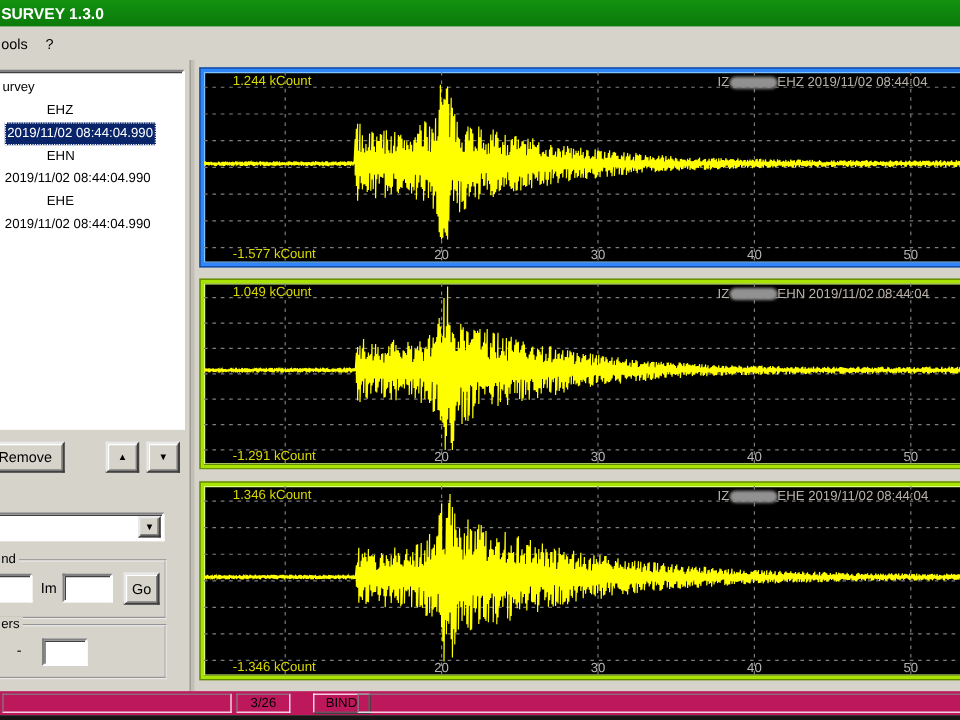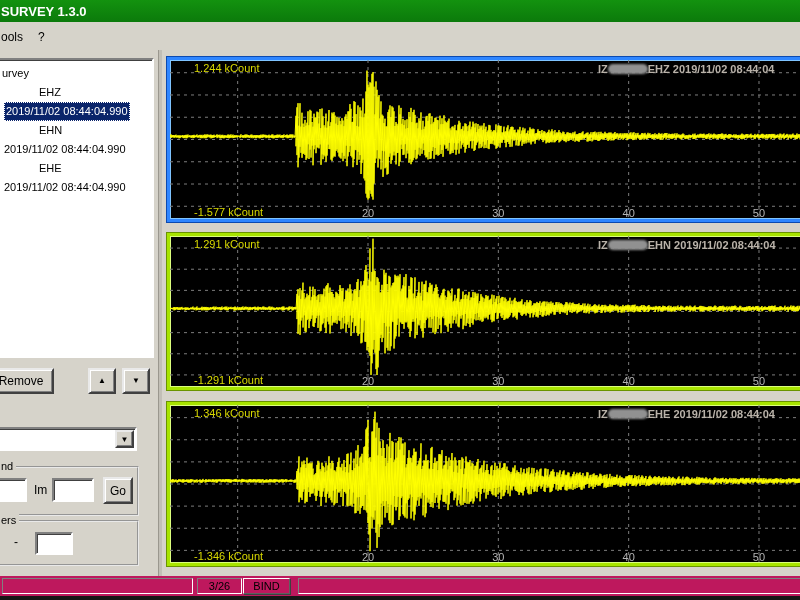--- a/index.html
+++ b/index.html
@@ -46,21 +46,21 @@
   .sraised{border-color:#fff #606060 #606060 #fff;box-shadow:1px 1px 0 #404040}
   .bottomstrip{position:absolute;left:0;top:596px;width:800px;height:4px;background:#161616}
   .splitter{position:absolute;left:158px;top:50px;width:3px;height:526px;
        background:#c2bfb6;border-left:1px solid #9a978e}
   .panel{position:absolute;left:167px;width:645px;background:#000;
        border:3px solid;overflow:hidden;box-sizing:border-box}
   .p-blue{border-color:#2f86ff;box-shadow:inset 0 0 0 1px #7fc4ff,0 0 0 1px #0c4ab0}
   .p-green{border-color:#a8e400;box-shadow:inset 0 0 0 1px #dcff7d,0 0 0 1px #6a9400}
   .ampmax,.ampmin{position:absolute;left:24px;font-size:11px;font-weight:normal;color:#d9d900;z-index:3}
   .ampmax{top:2px}.ampmin{bottom:1px}
-  .hdr{position:absolute;top:3px;left:428px;white-space:nowrap;font-size:11px;font-weight:bold;
+  .hdr{position:absolute;top:3px;left:428px;white-space:nowrap;font-size:11px;font-weight:normal;
        color:#b9b2a9;display:flex;align-items:center;gap:0;z-index:3}
   .blob{width:40px;height:10px;background:#919191;border-radius:5px;filter:blur(1.3px)}
   .ticklbl{position:absolute;bottom:0;font-size:11px;color:#b5b5b5;transform:translateX(-50%);z-index:2}
   svg{position:absolute;left:0;top:0;z-index:1}
 </style>
 </head>
 <body>
 
 <div class="titlebar">SURVEY 1.3.0</div>
 
@@ -146,21 +146,21 @@
         <line x1="0" x2="639" y1="96.64" y2="96.64" stroke="#7d7d7d" stroke-dasharray="3 4"></line>
         <line x1="0" x2="639" y1="117.78" y2="117.78" stroke="#7d7d7d" stroke-dasharray="3 4"></line>
         <line x1="0" x2="639" y1="138.92000000000002" y2="138.92000000000002" stroke="#7d7d7d" stroke-dasharray="3 4"></line>
         <line x1="67.67000000000002" x2="67.67000000000002" y1="0" y2="151" stroke="#7d7d7d" stroke-dasharray="3 4"></line>
         <line x1="198" x2="198" y1="0" y2="151" stroke="#7d7d7d" stroke-dasharray="3 4"></line>
         <line x1="328.33" x2="328.33" y1="0" y2="151" stroke="#7d7d7d" stroke-dasharray="3 4"></line>
         <line x1="458.65999999999997" x2="458.65999999999997" y1="0" y2="151" stroke="#7d7d7d" stroke-dasharray="3 4"></line>
         <line x1="588.99" x2="588.99" y1="0" y2="151" stroke="#7d7d7d" stroke-dasharray="3 4"></line>
         <polyline points="0,71.1 0,73.5 1,71.9 1,73.1 2,71.9 2,73.0 3,71.8 3,73.5 4,71.1 4,74.3 5,71.0 5,74.1 6,71.5 6,73.2 7,71.1 7,73.5 8,71.1 8,73.9 9,71.8 9,73.9 10,71.3 10,74.0 11,71.5 11,73.1 12,70.9 12,73.6 13,71.8 13,73.5 14,71.9 14,73.1 15,71.5 15,74.4 16,71.4 16,74.1 17,71.6 17,73.5 18,71.5 18,74.0 19,72.0 19,73.8 20,71.9 20,73.3 21,71.4 21,73.2 22,71.7 22,73.4 23,70.6 23,73.2 24,71.7 24,74.1 25,71.7 25,73.1 26,71.6 26,74.3 27,70.5 27,74.1 28,71.8 28,73.5 29,71.9 29,74.1 30,71.8 30,73.3 31,71.8 31,74.0 32,70.7 32,74.4 33,71.4 33,73.6 34,70.9 34,74.3 35,71.0 35,74.0 36,70.9 36,74.4 37,71.2 37,74.1 38,71.2 38,74.3 39,71.6 39,74.0 40,71.7 40,73.4 41,71.0 41,73.6 42,71.8 42,73.1 43,70.8 43,73.2 44,70.6 44,74.2 45,71.4 45,74.3 46,70.6 46,73.2 47,71.5 47,73.2 48,71.2 48,73.5 49,71.4 49,73.2 50,71.0 50,74.1 51,71.5 51,74.2 52,70.5 52,73.8 53,71.9 53,73.1 54,71.2 54,73.3 55,70.7 55,73.9 56,70.7 56,74.1 57,70.7 57,74.3 58,71.9 58,74.3 59,70.9 59,73.1 60,71.8 60,73.0 61,70.8 61,73.2 62,71.5 62,73.2 63,71.4 63,73.1 64,71.2 64,74.5 65,70.5 65,74.4 66,71.1 66,74.2 67,72.0 67,73.3 68,71.0 68,74.2 69,71.8 69,73.8 70,71.0 70,74.1 71,71.7 71,74.2 72,70.9 72,73.6 73,70.5 73,73.8 74,71.8 74,74.0 75,70.8 75,73.4 76,70.7 76,73.5 77,71.1 77,73.4 78,70.9 78,74.4 79,71.7 79,74.1 80,70.9 80,74.2 81,71.1 81,73.2 82,71.8 82,74.0 83,71.0 83,73.2 84,70.9 84,73.0 85,70.7 85,74.3 86,71.1 86,73.4 87,71.8 87,74.1 88,70.6 88,74.4 89,71.1 89,73.4 90,71.2 90,73.2 91,71.0 91,73.9 92,71.8 92,73.1 93,70.5 93,73.8 94,70.7 94,73.3 95,71.3 95,74.0 96,71.3 96,73.4 97,71.7 97,73.9 98,71.5 98,73.3 99,70.5 99,73.7 100,70.6 100,74.1 101,71.4 101,74.3 102,70.7 102,73.0 103,71.4 103,73.9 104,71.6 104,74.1 105,71.9 105,73.8 106,71.9 106,73.3 107,71.1 107,73.4 108,71.8 108,74.0 109,71.4 109,73.3 110,71.3 110,73.4 111,71.9 111,73.4 112,70.8 112,74.3 113,70.5 113,74.4 114,70.6 114,74.2 115,71.8 115,73.5 116,71.8 116,73.2 117,71.4 117,73.3 118,71.8 118,74.4 119,70.6 119,74.2 120,70.5 120,73.1 121,71.3 121,73.1 122,70.6 122,74.4 123,71.2 123,74.3 124,71.0 124,73.1 125,70.9 125,73.5 126,71.0 126,73.3 127,57.9 127,83.1 128,53.2 128,97.8 129,59.7 129,88.5 130,52.1 130,98.9 131,62.9 131,84.6 132,54.3 132,81.6 133,46.6 133,91.5 134,57.0 134,79.4 135,63.2 135,95.3 136,61.5 136,96.3 137,57.7 137,84.1 138,60.3 138,82.9 139,59.0 139,92.1 140,50.6 140,85.2 141,64.4 141,82.9 142,60.8 142,79.4 143,50.7 143,90.2 144,59.1 144,91.0 145,53.1 145,86.9 146,60.4 146,82.2 147,63.9 147,79.7 148,59.1 148,91.9 149,58.3 149,79.5 150,66.2 150,95.4 151,58.1 151,94.8 152,59.5 152,88.4 153,58.2 153,87.2 154,52.6 154,82.4 155,60.6 155,91.7 156,50.4 156,96.9 157,49.0 157,81.2 158,47.2 158,85.6 159,56.9 159,88.3 160,51.6 160,97.5 161,55.9 161,79.8 162,56.0 162,89.4 163,58.0 163,86.7 164,61.3 164,85.5 165,62.8 165,86.8 166,55.8 166,84.2 167,56.8 167,87.8 168,58.1 168,79.8 169,59.9 169,84.4 170,49.1 170,85.1 171,52.3 171,93.2 172,55.0 172,81.7 173,52.1 173,92.5 174,65.6 174,80.0 175,63.1 175,87.4 176,54.9 176,95.9 177,55.0 177,88.5 178,52.5 178,85.8 179,56.1 179,91.9 180,48.3 180,79.5 181,53.4 181,99.9 182,57.5 182,86.3 183,64.8 183,82.1 184,54.6 184,96.4 185,53.0 185,90.1 186,54.8 186,89.6 187,46.0 187,96.9 188,43.1 188,99.8 189,61.1 189,98.1 190,54.5 190,82.3 191,45.3 191,107.3 192,50.3 192,106.6 193,48.8 193,96.6 194,44.9 194,84.5 195,33.9 195,105.6 196,29.1 196,106.0 197,36.0 197,114.3 198,50.1 198,111.0 199,43.7 199,116.3 200,12.4 200,119.8 201,45.5 201,138.9 202,35.9 202,127.3 203,2.7 203,113.5 204,34.3 204,103.9 205,35.1 205,116.8 206,49.3 206,133.1 207,41.1 207,139.0 208,42.4 208,131.4 209,45.9 209,114.6 210,56.5 210,102.1 211,56.5 211,98.8 212,48.8 212,106.1 213,54.3 213,101.8 214,33.7 214,87.0 215,38.7 215,117.4 216,36.8 216,90.4 217,48.0 217,111.8 218,55.9 218,114.5 219,39.8 219,90.5 220,40.9 220,114.8 221,51.5 221,110.2 222,49.5 222,84.8 223,47.0 223,86.1 224,46.4 224,112.5 225,38.7 225,102.6 226,39.9 226,100.3 227,41.6 227,88.9 228,39.7 228,82.5 229,41.3 229,100.6 230,38.2 230,85.7 231,55.3 231,86.5 232,52.6 232,87.9 233,49.3 233,88.0 234,41.1 234,92.8 235,50.3 235,85.8 236,38.1 236,86.5 237,61.7 237,85.6 238,63.4 238,91.2 239,49.9 239,92.7 240,53.5 240,100.9 241,41.2 241,95.1 242,42.0 242,85.8 243,57.5 243,83.1 244,62.5 244,85.7 245,41.3 245,102.3 246,62.1 246,82.3 247,60.0 247,99.0 248,56.5 248,88.2 249,45.9 249,89.4 250,56.8 250,84.3 251,60.2 251,92.4 252,45.7 252,95.2 253,64.6 253,101.6 254,48.3 254,87.0 255,48.3 255,92.1 256,44.7 256,84.1 257,56.0 257,80.7 258,57.3 258,82.4 259,51.3 259,91.6 260,46.9 260,80.9 261,49.4 261,91.8 262,48.7 262,82.9 263,57.8 263,96.6 264,55.4 264,80.2 265,52.0 265,98.1 266,48.5 266,95.8 267,51.0 267,80.9 268,57.9 268,93.0 269,61.4 269,82.5 270,62.8 270,89.1 271,59.4 271,97.2 272,56.9 272,81.4 273,53.7 273,80.1 274,52.8 274,82.3 275,59.6 275,89.2 276,63.9 276,89.1 277,61.1 277,90.6 278,54.5 278,95.7 279,55.5 279,87.5 280,57.2 280,87.5 281,59.7 281,91.9 282,52.5 282,79.7 283,65.8 283,87.4 284,64.7 284,84.1 285,58.8 285,80.5 286,64.9 286,87.5 287,62.3 287,78.3 288,52.8 288,90.4 289,52.6 289,91.3 290,65.9 290,80.2 291,63.5 291,82.6 292,62.9 292,79.2 293,55.5 293,93.2 294,63.1 294,89.5 295,59.0 295,78.0 296,58.3 296,89.9 297,62.9 297,87.2 298,59.4 298,82.5 299,55.9 299,87.9 300,64.3 300,91.1 301,61.4 301,82.3 302,61.6 302,87.0 303,55.9 303,88.6 304,62.0 304,83.3 305,56.3 305,78.0 306,57.6 306,84.4 307,60.1 307,77.2 308,57.5 308,84.1 309,67.4 309,81.0 310,65.0 310,84.5 311,58.2 311,83.3 312,60.6 312,85.8 313,61.7 313,85.2 314,65.9 314,80.6 315,62.5 315,82.3 316,59.0 316,80.5 317,60.7 317,81.7 318,59.8 318,83.4 319,64.3 319,78.8 320,63.7 320,78.2 321,62.7 321,83.6 322,58.6 322,86.2 323,68.3 323,84.6 324,59.2 324,85.3 325,66.0 325,77.1 326,62.6 326,76.5 327,60.1 327,83.1 328,68.2 328,82.5 329,59.6 329,77.2 330,67.0 330,77.1 331,62.2 331,80.3 332,60.9 332,82.0 333,61.1 333,78.9 334,65.2 334,84.0 335,61.6 335,83.4 336,63.3 336,81.6 337,66.2 337,82.5 338,64.9 338,82.3 339,64.7 339,81.0 340,61.7 340,79.4 341,68.1 341,76.3 342,64.7 342,77.0 343,68.3 343,81.3 344,63.6 344,80.5 345,61.8 345,79.5 346,65.0 346,81.9 347,66.1 347,83.5 348,66.4 348,76.3 349,65.6 349,76.2 350,66.2 350,76.7 351,65.1 351,78.8 352,63.3 352,80.0 353,68.5 353,78.5 354,68.7 354,77.6 355,66.2 355,77.7 356,69.9 356,79.5 357,64.1 357,76.7 358,66.5 358,77.2 359,66.4 359,77.9 360,64.1 360,81.5 361,65.1 361,77.3 362,69.9 362,76.9 363,69.2 363,81.3 364,67.3 364,78.8 365,67.6 365,76.2 366,67.3 366,80.7 367,65.9 367,80.4 368,67.0 368,81.5 369,67.0 369,75.0 370,65.3 370,79.0 371,69.7 371,76.1 372,66.8 372,80.3 373,65.7 373,80.7 374,65.5 374,79.3 375,65.6 375,75.0 376,70.2 376,79.9 377,65.6 377,78.5 378,67.9 378,78.5 379,66.3 379,79.4 380,68.0 380,76.9 381,65.5 381,77.5 382,67.6 382,74.9 383,66.7 383,76.1 384,68.9 384,78.6 385,69.1 385,78.7 386,66.2 386,74.4 387,66.1 387,75.6 388,68.3 388,74.3 389,66.3 389,76.3 390,67.9 390,78.0 391,67.2 391,75.7 392,68.1 392,75.7 393,69.0 393,76.4 394,70.7 394,75.6 395,68.4 395,77.2 396,66.1 396,75.4 397,66.3 397,79.0 398,67.6 398,74.2 399,69.0 399,74.5 400,66.5 400,76.2 401,69.3 401,74.3 402,67.1 402,77.0 403,66.6 403,75.3 404,67.9 404,76.0 405,68.0 405,75.4 406,68.7 406,74.2 407,68.0 407,77.4 408,68.3 408,76.3 409,67.3 409,76.0 410,69.2 410,74.6 411,69.1 411,75.4 412,69.1 412,74.3 413,67.5 413,73.9 414,70.3 414,77.0 415,67.5 415,74.6 416,70.1 416,77.2 417,69.6 417,76.4 418,67.7 418,75.0 419,70.3 419,77.5 420,68.4 420,74.4 421,71.2 421,74.3 422,70.3 422,74.9 423,70.0 423,74.9 424,68.9 424,76.1 425,68.2 425,77.3 426,69.3 426,76.5 427,69.7 427,76.6 428,70.3 428,74.5 429,68.5 429,74.0 430,70.6 430,74.1 431,70.5 431,77.0 432,68.9 432,76.8 433,69.0 433,74.3 434,71.0 434,74.5 435,68.8 435,76.5 436,69.6 436,73.9 437,70.5 437,75.0 438,70.4 438,75.8 439,69.9 439,75.1 440,68.4 440,76.7 441,69.4 441,75.6 442,69.4 442,75.1 443,69.4 443,74.7 444,70.0 444,73.6 445,70.7 445,74.8 446,68.6 446,73.9 447,69.5 447,74.8 448,69.7 448,76.5 449,71.2 449,73.6 450,70.5 450,74.2 451,70.3 451,76.4 452,70.8 452,76.6 453,68.9 453,74.8 454,70.4 454,76.4 455,70.1 455,74.5 456,69.2 456,74.2 457,69.8 457,74.5 458,68.7 458,76.0 459,69.2 459,74.5 460,69.5 460,75.6 461,70.9 461,74.8 462,69.2 462,75.7 463,68.8 463,74.1 464,69.2 464,76.3 465,68.6 465,75.6 466,71.0 466,73.5 467,69.9 467,75.2 468,70.3 468,75.4 469,71.2 469,75.5 470,70.2 470,76.0 471,69.8 471,74.1 472,69.0 472,74.1 473,70.9 473,74.5 474,69.0 474,76.0 475,70.0 475,75.8 476,70.5 476,74.5 477,71.3 477,73.4 478,69.7 478,76.0 479,69.0 479,75.2 480,70.6 480,73.6 481,71.1 481,73.4 482,70.8 482,74.1 483,71.3 483,74.0 484,70.6 484,73.7 485,71.3 485,75.9 486,69.9 486,73.7 487,70.6 487,73.5 488,71.0 488,75.7 489,70.1 489,73.4 490,70.1 490,74.7 491,71.3 491,75.1 492,71.1 492,75.3 493,69.7 493,75.3 494,70.2 494,74.1 495,70.1 495,74.7 496,71.0 496,73.5 497,71.3 497,74.4 498,70.1 498,75.0 499,69.6 499,74.5 500,71.5 500,75.0 501,69.9 501,75.7 502,71.3 502,75.5 503,71.1 503,74.5 504,70.3 504,75.4 505,71.2 505,75.0 506,70.3 506,74.1 507,71.5 507,73.9 508,69.5 508,74.5 509,71.2 509,73.6 510,71.0 510,75.0 511,69.7 511,74.2 512,70.4 512,73.4 513,70.7 513,74.0 514,71.6 514,73.4 515,71.7 515,74.0 516,70.6 516,74.9 517,69.9 517,73.5 518,70.7 518,74.1 519,71.1 519,73.9 520,69.6 520,75.3 521,70.5 521,74.4 522,71.2 522,74.2 523,71.4 523,75.4 524,70.5 524,74.3 525,69.6 525,75.2 526,71.1 526,73.2 527,71.4 527,73.4 528,71.2 528,73.3 529,70.9 529,73.6 530,69.9 530,75.4 531,69.9 531,75.4 532,70.2 532,75.3 533,70.4 533,75.3 534,70.6 534,74.6 535,70.9 535,74.3 536,71.0 536,73.9 537,71.3 537,74.4 538,70.9 538,75.2 539,70.2 539,74.7 540,70.7 540,74.6 541,70.3 541,73.8 542,71.1 542,73.8 543,71.4 543,75.0 544,70.5 544,74.2 545,69.5 545,74.7 546,70.2 546,73.6 547,71.7 547,73.5 548,71.3 548,74.5 549,70.6 549,75.0 550,70.0 550,74.6 551,70.0 551,74.9 552,70.5 552,73.8 553,69.7 553,75.5 554,70.6 554,74.2 555,70.9 555,74.2 556,71.6 556,73.8 557,70.3 557,75.4 558,71.7 558,74.3 559,70.6 559,73.2 560,70.6 560,74.7 561,71.2 561,74.4 562,69.9 562,74.9 563,70.4 563,74.1 564,70.0 564,74.0 565,69.5 565,73.4 566,70.2 566,74.3 567,71.6 567,74.0 568,71.5 568,74.1 569,71.5 569,74.9 570,69.8 570,73.3 571,70.4 571,74.1 572,71.7 572,74.7 573,71.2 573,74.2 574,71.7 574,75.2 575,71.0 575,74.6 576,71.1 576,74.6 577,70.4 577,75.0 578,71.1 578,73.5 579,70.0 579,74.9 580,70.0 580,74.1 581,71.4 581,74.8 582,71.0 582,73.6 583,70.4 583,73.8 584,70.9 584,74.7 585,71.5 585,74.0 586,70.0 586,73.3 587,70.2 587,74.9 588,69.9 588,74.8 589,71.3 589,75.2 590,71.7 590,73.3 591,71.2 591,74.3 592,70.0 592,75.3 593,71.7 593,74.4 594,71.0 594,74.0 595,70.4 595,73.7 596,71.2 596,73.7 597,71.3 597,73.9 598,71.1 598,73.7 599,69.9 599,74.8 600,70.4 600,75.4 601,70.0 601,74.3 602,69.7 602,73.8 603,70.1 603,74.9 604,70.2 604,75.4 605,69.5 605,74.5 606,71.3 606,74.8 607,71.3 607,73.8 608,71.2 608,74.7 609,71.3 609,74.3 610,70.3 610,74.5 611,70.3 611,73.7 612,71.0 612,74.3 613,71.6 613,73.6 614,71.7 614,73.6 615,69.7 615,74.8 616,71.5 616,73.5 617,71.1 617,74.0 618,70.6 618,75.4 619,71.5 619,73.6 620,70.9 620,73.5 621,69.5 621,73.9 622,71.1 622,75.1 623,69.8 623,74.7 624,69.9 624,74.9 625,71.3 625,74.9 626,70.8 626,75.2 627,70.4 627,75.3 628,69.8 628,75.1 629,71.6 629,73.5 630,69.8 630,73.3 631,71.6 631,75.4 632,71.0 632,73.6 633,71.1 633,74.7 634,71.7 634,75.3 635,69.5 635,73.7 636,71.1 636,73.6 637,70.5 637,73.4 638,69.6 638,73.3 639,70.9 639,73.4" fill="none" stroke="#ffff00" stroke-width="1"></polyline>
       </svg>
-      <div class="ampmax">1.291 kCount</div>
+      <div class="ampmax">1.049 kCount</div>
       <div class="ampmin">-1.291 kCount</div>
       <div class="hdr">
         <span>IZ</span>
         <span class="blob"></span>
         <span>EHN 2019/11/02 08:44:04</span>
       </div>
       <div class="ticklbl" style="left: 198px;">20</div>
       <div class="ticklbl" style="left: 328.33px;">30</div>
       <div class="ticklbl" style="left: 458.66px;">40</div>
       <div class="ticklbl" style="left: 588.99px;">50</div>
@@ -191,16 +191,16 @@
       <div class="ticklbl" style="left: 198px;">20</div>
       <div class="ticklbl" style="left: 328.33px;">30</div>
       <div class="ticklbl" style="left: 458.66px;">40</div>
       <div class="ticklbl" style="left: 588.99px;">50</div>
     </div>
   </div>
 
 <div class="status">
   <div class="ssec" style="left:2px;width:191px"></div>
   <div class="ssec" style="left:197px;width:45px">3/26</div>
-  <div class="ssec sraised" style="left:243px;width:47px">BIND</div>
+  <div class="ssec sraised" style="left:261px;width:47px">BIND</div>
   <div class="ssec" style="left:298px;width:560px"></div>
 </div>
 <div class="bottomstrip"></div>
 
 </body></html>

